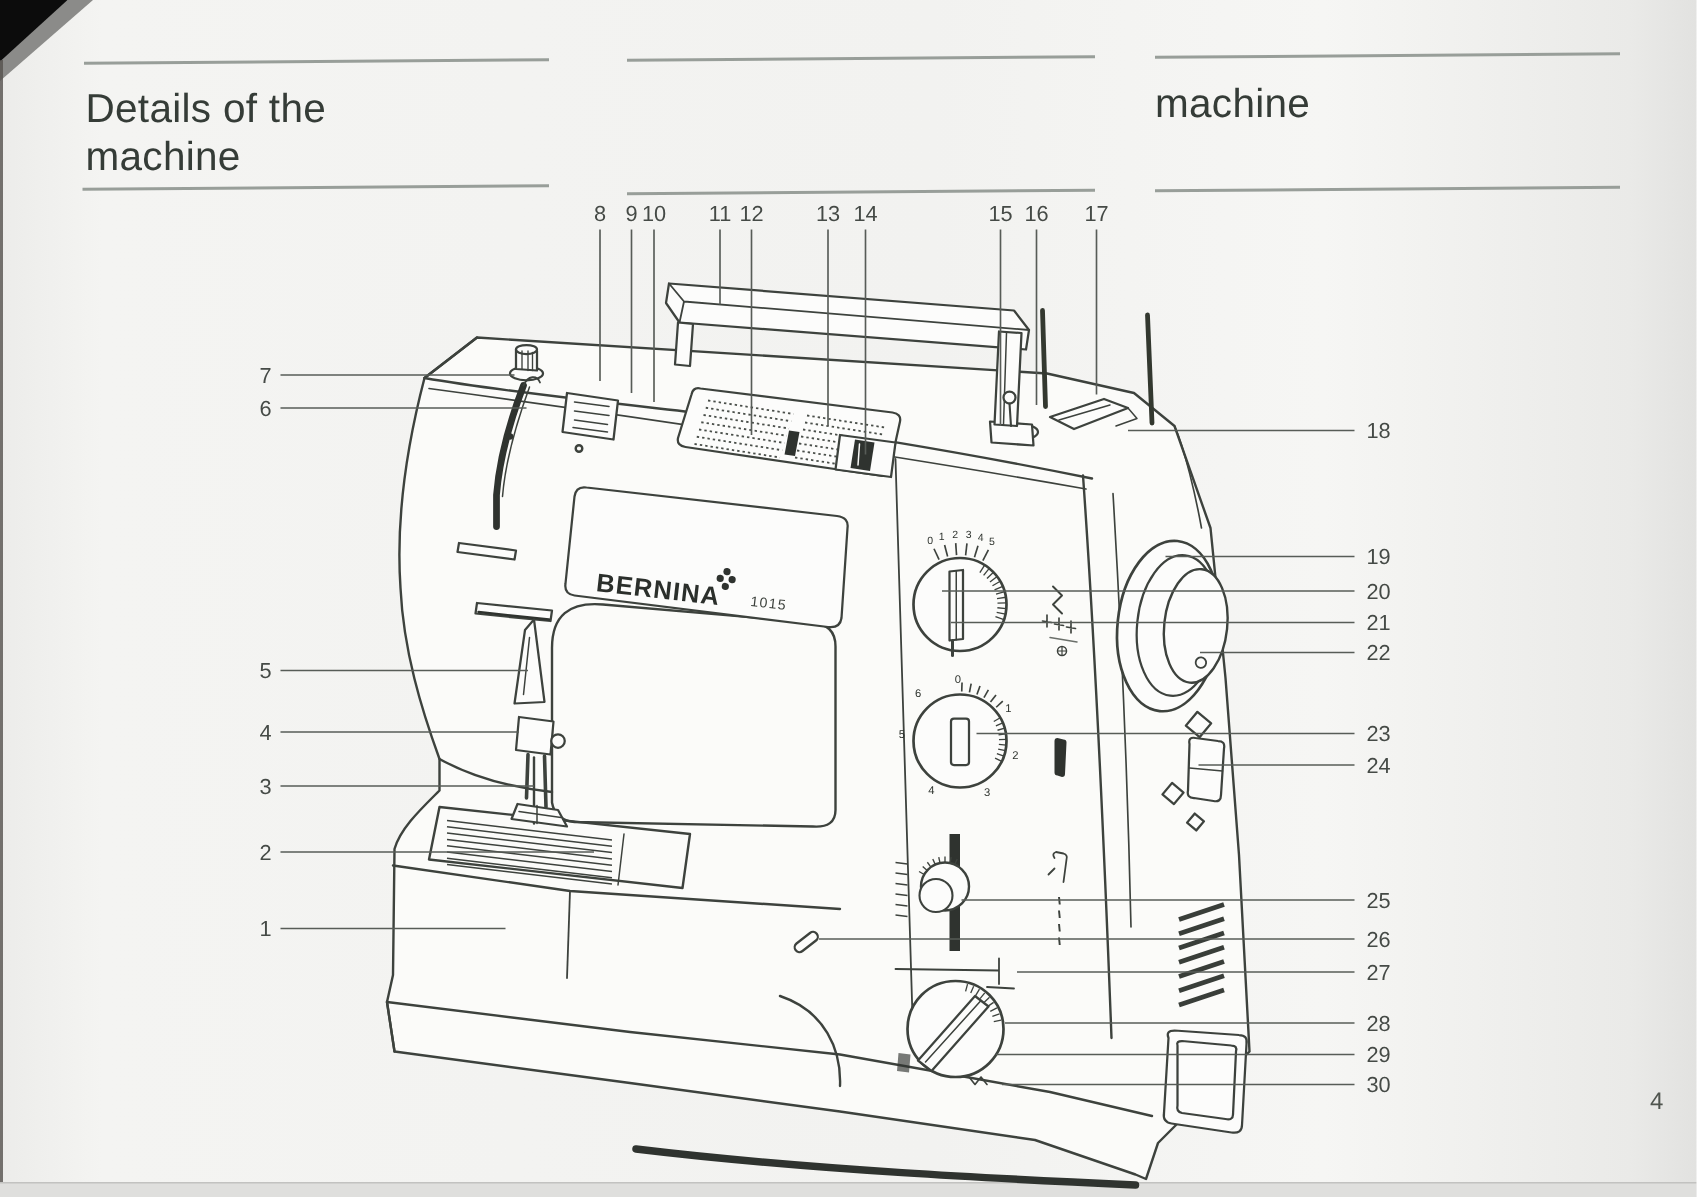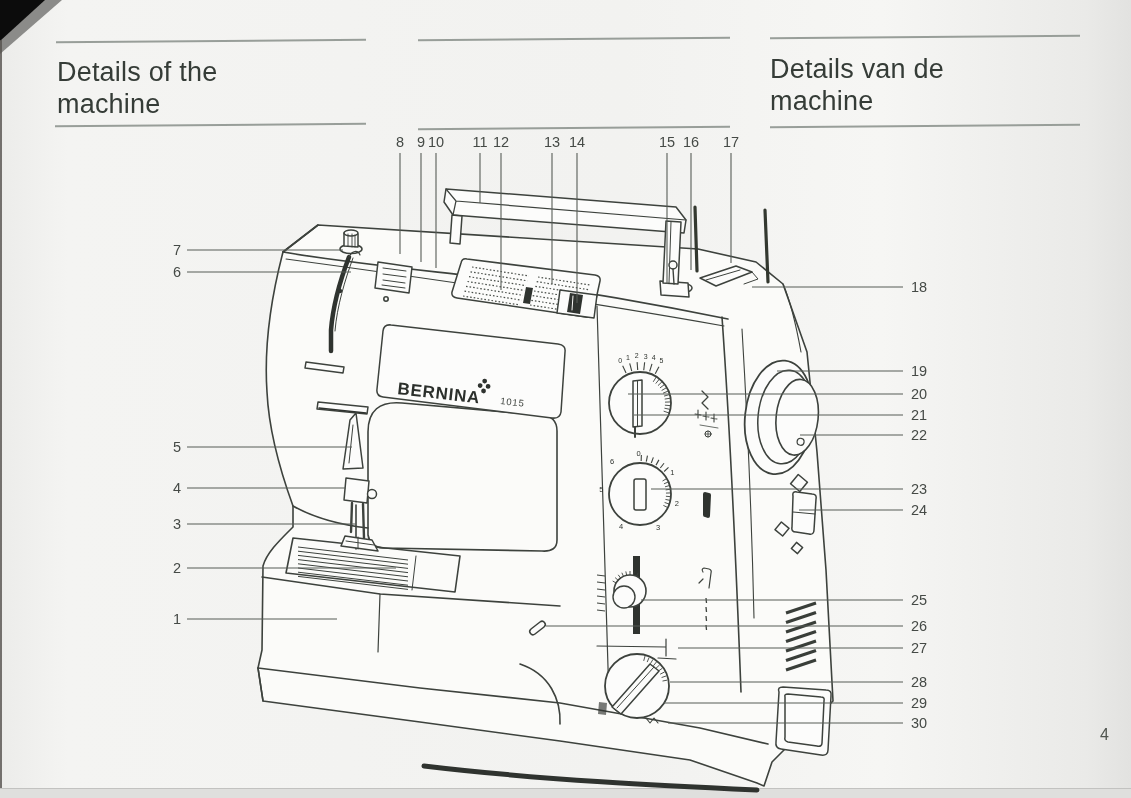--- a/index.html
+++ b/index.html
@@ -43,21 +43,20 @@
 
   <div class="rule" style="left:56px;top:40px;width:310px"></div>
   <div class="rule" style="left:418px;top:38px;width:312px"></div>
   <div class="rule" style="left:770px;top:36px;width:310px"></div>
 
   <div class="heading" style="left:57px;top:56px">
     <div>Details of the</div>
     <div>machine</div>
   </div>
   <div class="heading" style="left:770px;top:53px">
-    <div>Details van de</div>
     <div>machine</div>
   </div>
 
   <div class="rule" style="left:55px;top:124px;width:311px"></div>
   <div class="rule" style="left:418px;top:127px;width:312px"></div>
   <div class="rule" style="left:770px;top:125px;width:310px"></div>
 
   <svg id="fig" class="figure" width="1131" height="798" viewBox="0 0 1131 798">
 
     <g>

